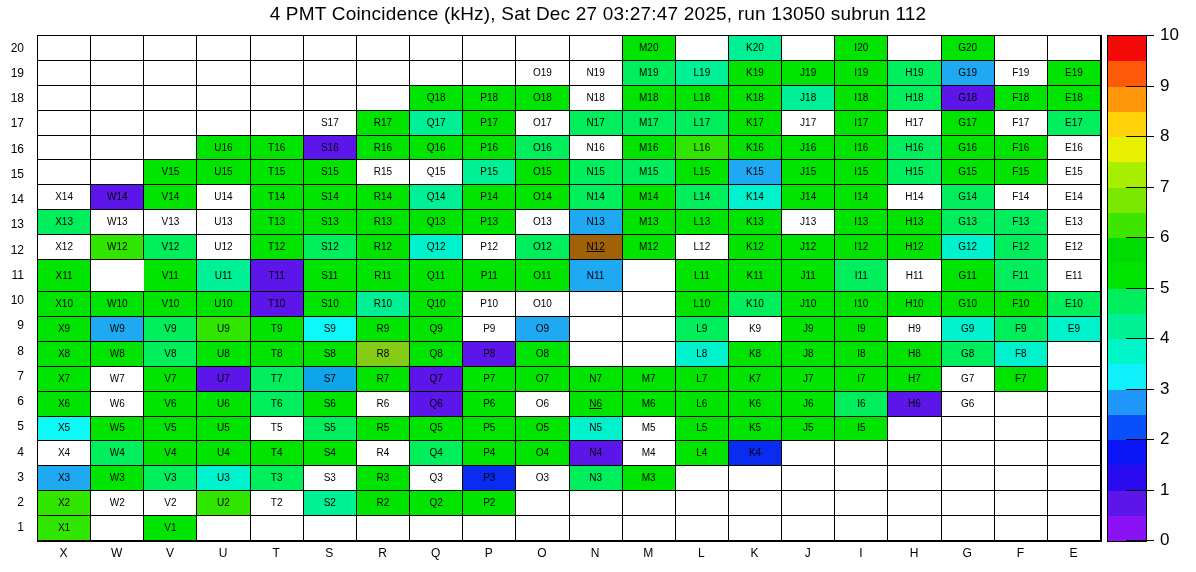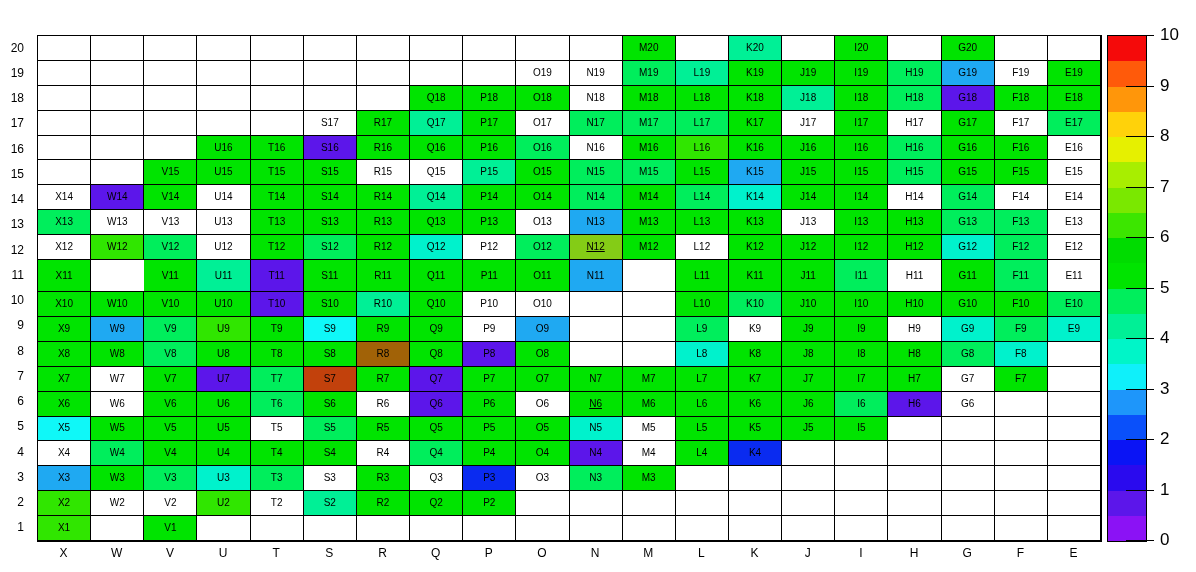--- a/index.html
+++ b/index.html
@@ -34,20 +34,21 @@
   }
   .cb-seg { flex:1; }
   #colorbar-ticks { position:absolute; left:1107px; top:35px; width:89px; height:507px; pointer-events:none; }
   .cb-tick-line { position:absolute; left:19px; width:28px; height:0; border-top:1px solid #000; }
   .cb-tick-label { position:absolute; left:53px; font-size:17px; line-height:20px; }
 </style>
 </head>
 <body>
 
 <div id="stage">
+  <div id="chart-title">4 PMT Coincidence (kHz), Sat Dec 27 03:27:47 2025, run 13050 subrun 112</div>
   <div id="row-labels">
       <div class="row-label">20</div>
       <div class="row-label">19</div>
       <div class="row-label">18</div>
       <div class="row-label">17</div>
       <div class="row-label">16</div>
       <div class="row-label">15</div>
       <div class="row-label">14</div>
       <div class="row-label">13</div>
       <div class="row-label">12</div>
@@ -227,21 +228,21 @@
       <div class="cell" style="background-color: rgb(255, 255, 255);">X12</div>
       <div class="cell" style="background-color: rgb(48, 230, 0);">W12</div>
       <div class="cell" style="background-color: rgb(0, 238, 92);">V12</div>
       <div class="cell" style="background-color: rgb(255, 255, 255);">U12</div>
       <div class="cell" style="background-color: rgb(0, 228, 0);">T12</div>
       <div class="cell" style="background-color: rgb(0, 238, 92);">S12</div>
       <div class="cell" style="background-color: rgb(0, 228, 0);">R12</div>
       <div class="cell" style="background-color: rgb(0, 242, 204);">Q12</div>
       <div class="cell" style="background-color: rgb(255, 255, 255);">P12</div>
       <div class="cell" style="background-color: rgb(0, 238, 92);">O12</div>
-      <div class="cell" style="background-color: #84cc16; text-decoration: underline;">N12</div>
+      <div class="cell" style="background-color: #a16207; text-decoration: underline;">N12</div>
       <div class="cell" style="background-color: rgb(0, 228, 0);">M12</div>
       <div class="cell" style="background-color: rgb(255, 255, 255);">L12</div>
       <div class="cell" style="background-color: rgb(0, 228, 0);">K12</div>
       <div class="cell" style="background-color: rgb(0, 228, 0);">J12</div>
       <div class="cell" style="background-color: rgb(0, 228, 0);">I12</div>
       <div class="cell" style="background-color: rgb(0, 228, 0);">H12</div>
       <div class="cell" style="background-color: rgb(0, 242, 204);">G12</div>
       <div class="cell" style="background-color: rgb(0, 238, 92);">F12</div>
       <div class="cell" style="background-color: rgb(255, 255, 255);">E12</div>
       <div class="cell" style="background-color: rgb(0, 228, 0);">X11</div>
@@ -303,40 +304,40 @@
       <div class="cell" style="background-color: rgb(255, 255, 255);">H9</div>
       <div class="cell" style="background-color: rgb(0, 242, 204);">G9</div>
       <div class="cell" style="background-color: rgb(0, 238, 92);">F9</div>
       <div class="cell" style="background-color: rgb(0, 242, 204);">E9</div>
       <div class="cell" style="background-color: rgb(0, 228, 0);">X8</div>
       <div class="cell" style="background-color: rgb(0, 228, 0);">W8</div>
       <div class="cell" style="background-color: rgb(0, 238, 92);">V8</div>
       <div class="cell" style="background-color: rgb(0, 228, 0);">U8</div>
       <div class="cell" style="background-color: rgb(0, 228, 0);">T8</div>
       <div class="cell" style="background-color: rgb(0, 228, 0);">S8</div>
-      <div class="cell" style="background-color: #a16207;">R8</div>
+      <div class="cell" style="background-color: #84cc16;">R8</div>
       <div class="cell" style="background-color: rgb(0, 228, 0);">Q8</div>
       <div class="cell" style="background-color: rgb(92, 22, 234);">P8</div>
       <div class="cell" style="background-color: rgb(0, 228, 0);">O8</div>
       <div class="cell"></div>
       <div class="cell"></div>
       <div class="cell" style="background-color: rgb(0, 242, 204);">L8</div>
       <div class="cell" style="background-color: rgb(0, 228, 0);">K8</div>
       <div class="cell" style="background-color: rgb(0, 228, 0);">J8</div>
       <div class="cell" style="background-color: rgb(0, 228, 0);">I8</div>
       <div class="cell" style="background-color: rgb(0, 228, 0);">H8</div>
       <div class="cell" style="background-color: rgb(0, 238, 92);">G8</div>
       <div class="cell" style="background-color: rgb(0, 242, 204);">F8</div>
       <div class="cell"></div>
       <div class="cell" style="background-color: rgb(0, 228, 0);">X7</div>
       <div class="cell" style="background-color: rgb(255, 255, 255);">W7</div>
       <div class="cell" style="background-color: rgb(0, 228, 0);">V7</div>
       <div class="cell" style="background-color: rgb(92, 22, 234);">U7</div>
       <div class="cell" style="background-color: rgb(0, 238, 92);">T7</div>
-      <div class="cell" style="background-color: #c2410c;">S7</div>
+      <div class="cell" style="background-color: #0ea5e9;">S7</div>
       <div class="cell" style="background-color: rgb(0, 228, 0);">R7</div>
       <div class="cell" style="background-color: rgb(92, 22, 234);">Q7</div>
       <div class="cell" style="background-color: rgb(0, 228, 0);">P7</div>
       <div class="cell" style="background-color: rgb(0, 228, 0);">O7</div>
       <div class="cell" style="background-color: rgb(0, 228, 0);">N7</div>
       <div class="cell" style="background-color: rgb(0, 228, 0);">M7</div>
       <div class="cell" style="background-color: rgb(0, 228, 0);">L7</div>
       <div class="cell" style="background-color: rgb(0, 228, 0);">K7</div>
       <div class="cell" style="background-color: rgb(0, 228, 0);">J7</div>
       <div class="cell" style="background-color: rgb(0, 228, 0);">I7</div>

